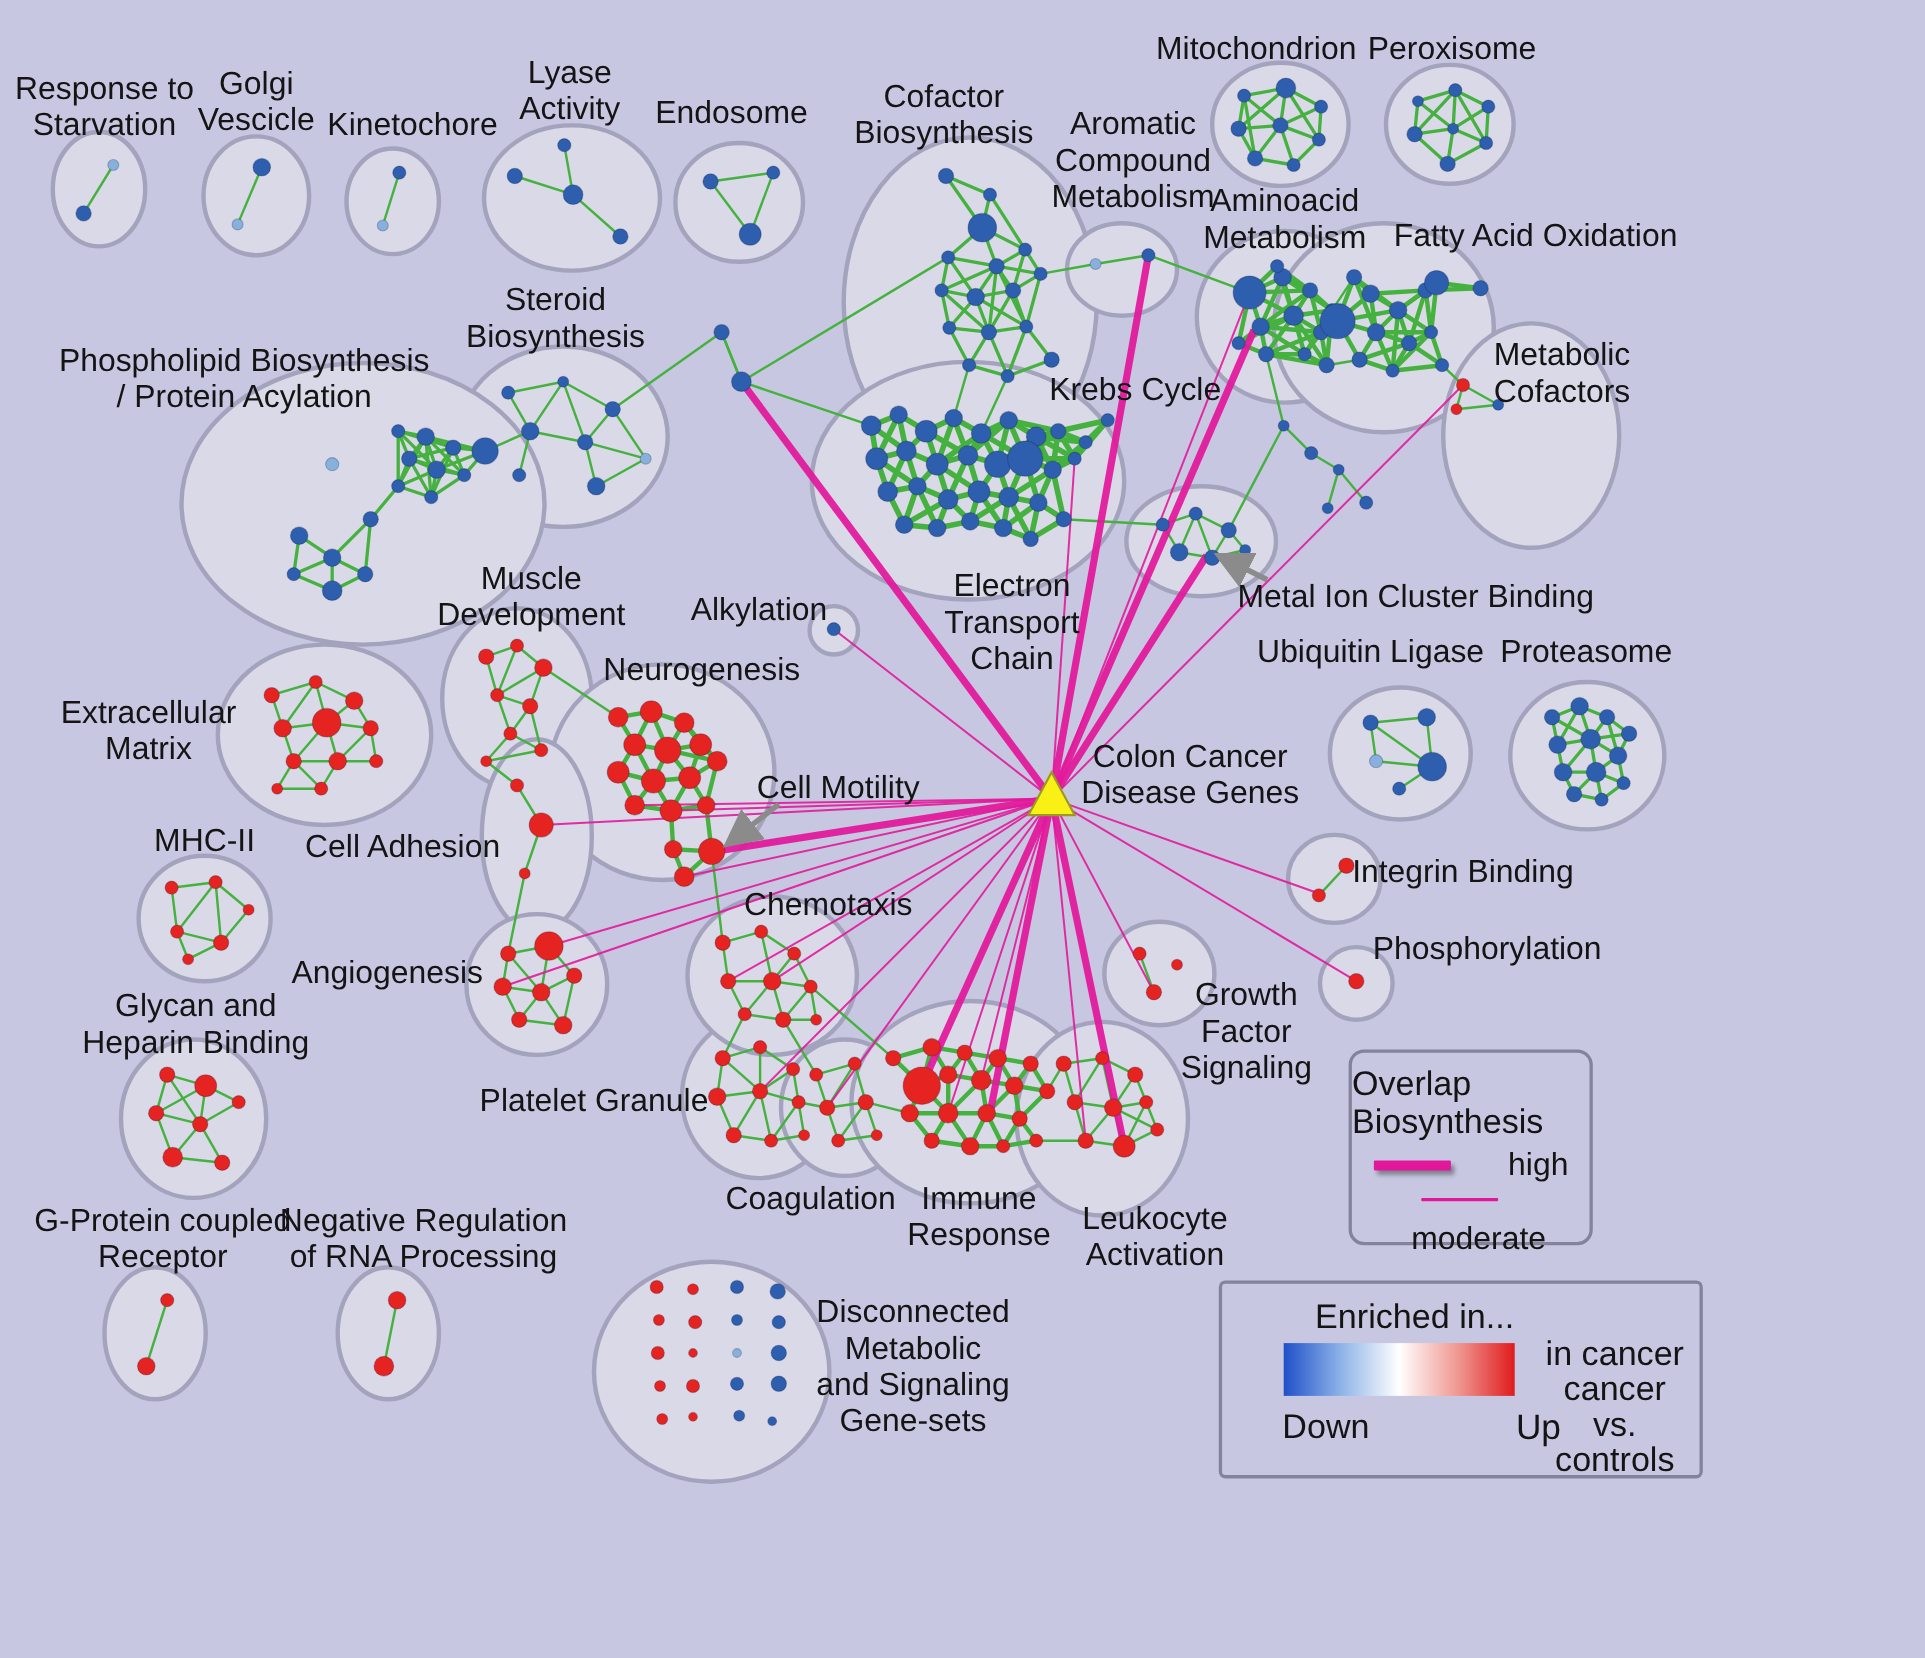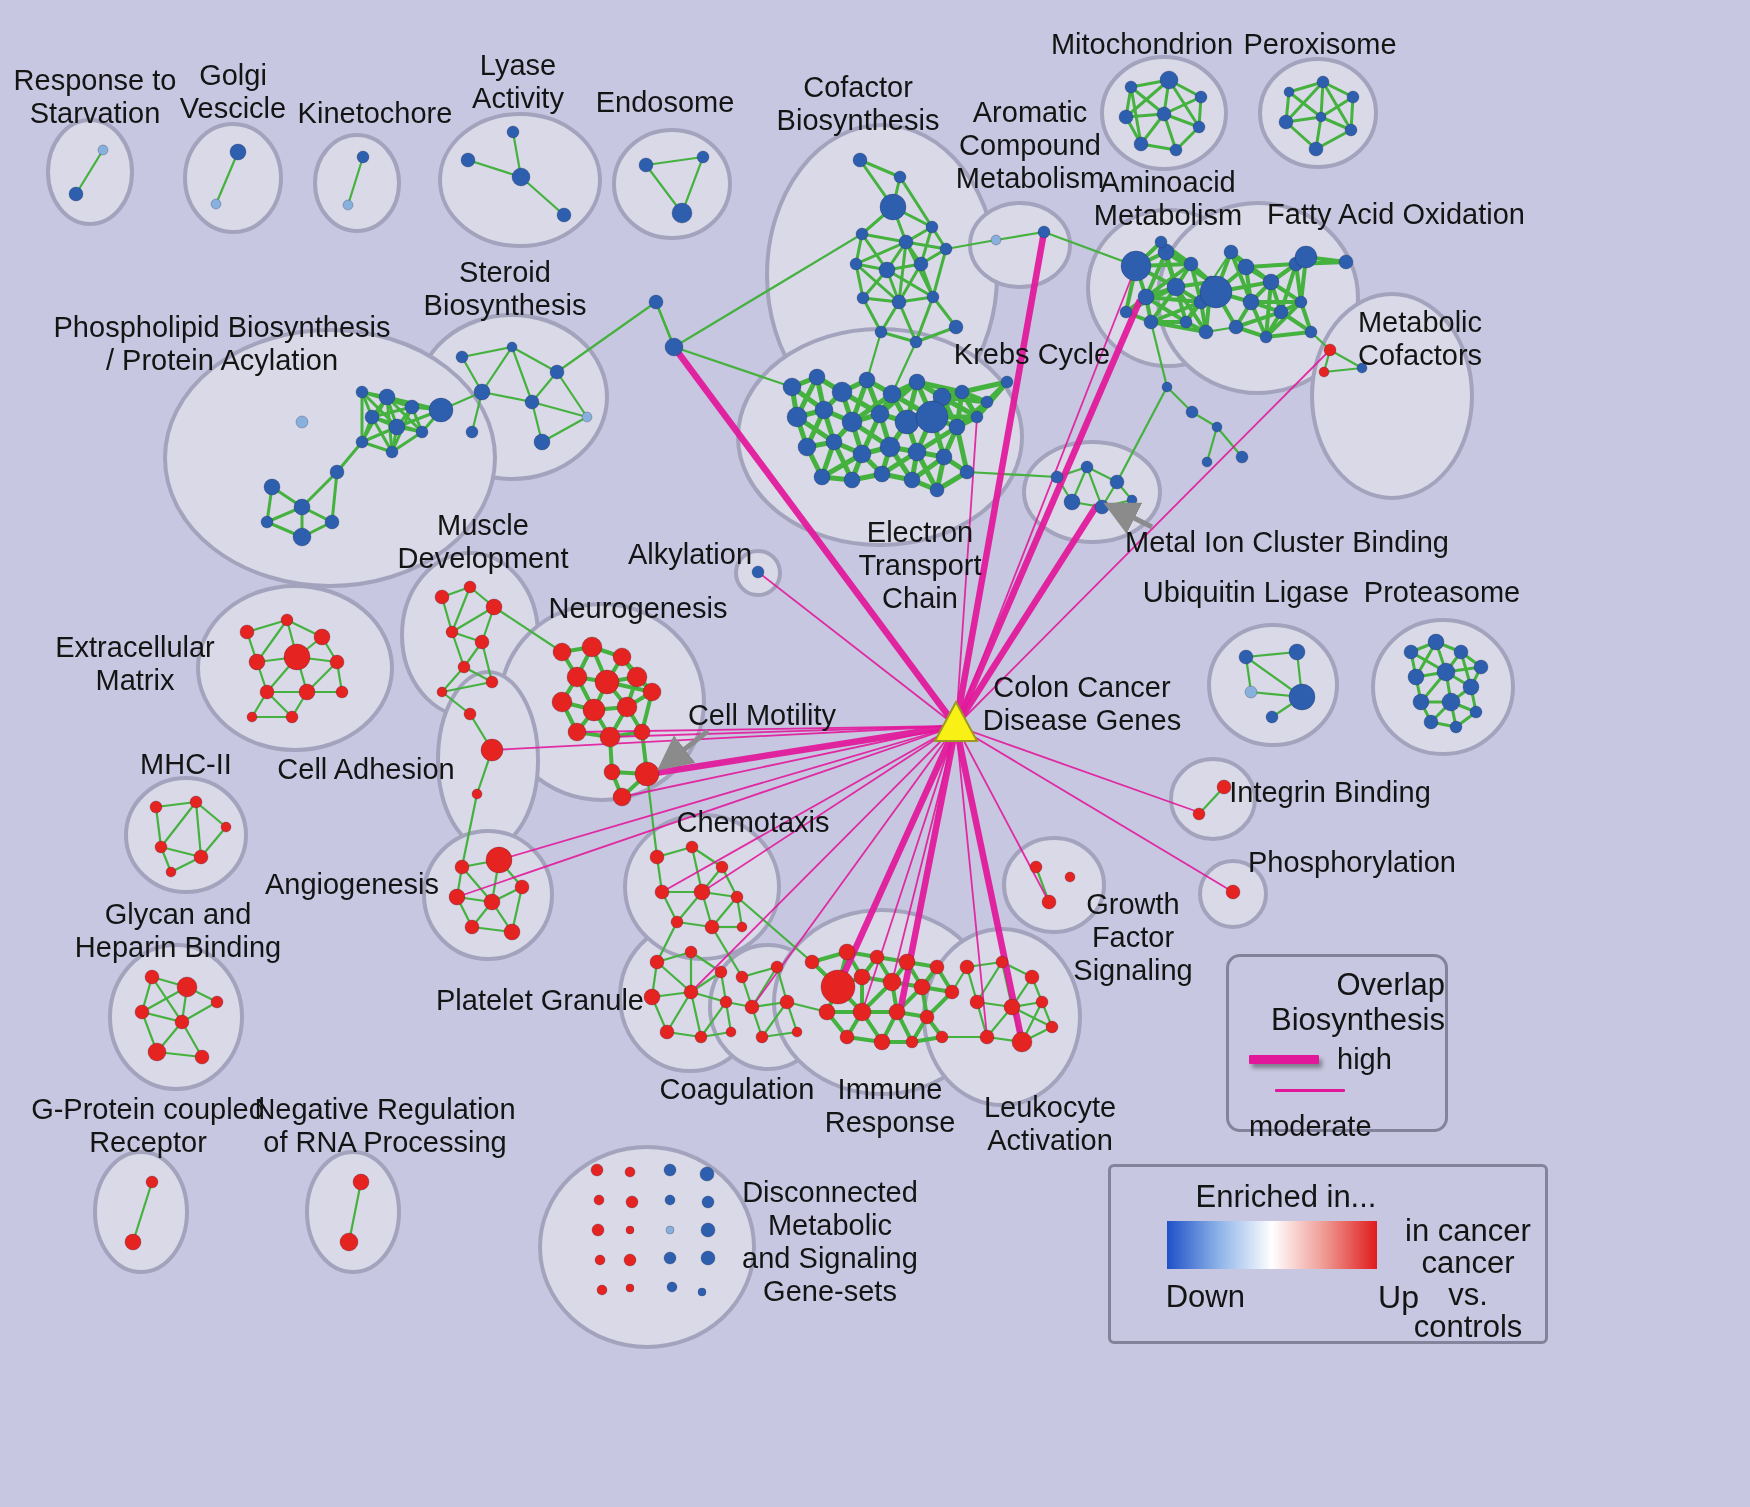--- a/index.html
+++ b/index.html
@@ -2,29 +2,29 @@
 <html><head>
 <meta charset="utf-8">
 <style>
   html,body{margin:0;padding:0;background:#ffffff;}
   #figure{position:relative;width:1750px;height:1507px;overflow:hidden;
           font-family:"Liberation Sans", sans-serif;color:#141414;}
   svg text.lbl{font-family:"Liberation Sans",sans-serif;font-size:29px;fill:#141414;}
   .panel{position:absolute;border:3px solid #83839b;border-radius:14px;box-sizing:border-box;}
   .overlap-panel{left:1226px;top:954px;width:222px;height:178px;}
   .enriched-panel{left:1108px;top:1164px;width:440px;height:180px;border-radius:6px;padding-left:29px;}
-  .panel-title{position:absolute;left:0;top:10px;width:100%;text-align:right;
+  .panel-title{position:absolute;left:0;top:10px;width:100%;text-align:left;
                font-size:31px;line-height:35px;}
   .sig-row{position:absolute;left:20px;display:flex;align-items:center;gap:18px;}
   .sig-row-high{top:86px;}
   .sig-row-moderate{top:132px;flex-direction:column;}
   .sig-line{width:70px;border-radius:1px;}
   .sig-line-high{height:9px;box-shadow:3px 4px 4px rgba(40,40,40,0.45);}
   .sig-line-moderate{height:2.5px;}
-  .sig-label{font-size:29px;}
+  .sig-label{font-size:29px;margin-left:34px;}
   .enr-title{position:absolute;left:30px;top:12px;width:290px;text-align:center;font-size:31px;}
   .enr-bar{position:absolute;left:56px;top:54px;width:210px;height:48px;}
   .enr-down{position:absolute;left:24px;top:112px;width:110px;text-align:right;font-size:31px;}
   .enr-up{position:absolute;left:228px;top:112px;width:80px;text-align:right;font-size:32px;}
   .enr-side{position:absolute;left:282px;top:48px;width:150px;text-align:center;
             font-size:31px;line-height:32px;}
 </style>
 </head>
 <body>
 

